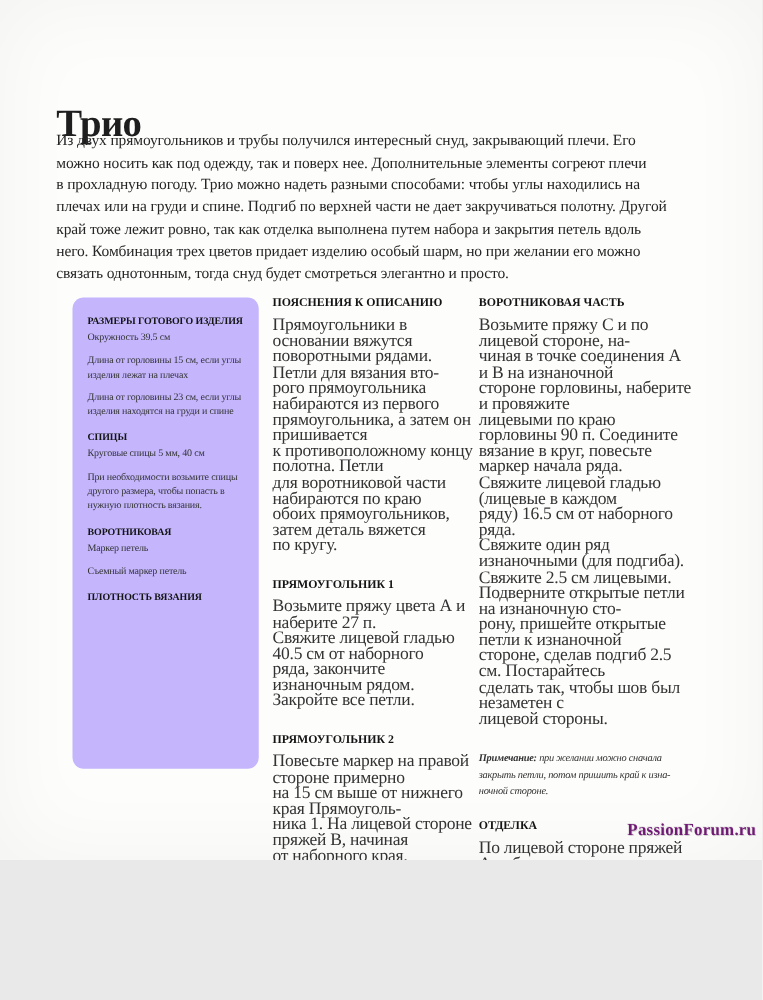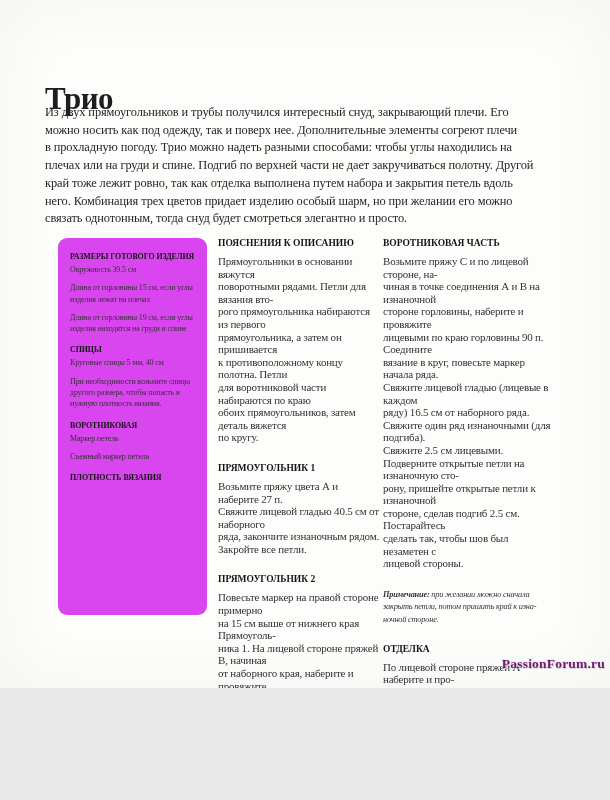--- a/index.html
+++ b/index.html
@@ -45,21 +45,21 @@
   
   .col { position:absolute; top:238px; }
   .col-2 { left:218px; width:162px; }
   .col-3 { left:383px; width:170px; }
   .section { margin-bottom:19px; }
   .heading {
     font-size:9.5px; font-weight:700; color:#141414;
     margin-bottom:7px;
   }
   .para {
-    font-size:11px; line-height:12.6px; color:#333;
+    font-size:14px; line-height:12.6px; color:#333;
     letter-spacing:-0.2px; white-space:pre-line;
   }
   .note {
     margin:13px 0 17px;
     font-size:8.3px; line-height:12.6px; color:#333;
     letter-spacing:-0.2px;
   }
   .note-label { font-weight:700; font-style:italic; }
   .note-text  { font-style:italic; white-space:pre-line; }
 
@@ -87,27 +87,27 @@
   <h1 class="page-title">Трио</h1>
 
   <div class="intro">Из двух прямоугольников и трубы получился интересный снуд, закрывающий плечи. Его
 можно носить как под одежду, так и поверх нее. Дополнительные элементы согреют плечи
 в прохладную погоду. Трио можно надеть разными способами: чтобы углы находились на
 плечах или на груди и спине. Подгиб по верхней части не дает закручиваться полотну. Другой
 край тоже лежит ровно, так как отделка выполнена путем набора и закрытия петель вдоль
 него. Комбинация трех цветов придает изделию особый шарм, но при желании его можно
 связать однотонным, тогда снуд будет смотреться элегантно и просто.</div>
 
-  <div class="specs" style="background: #d946ef;">
+  <div class="specs" style="background: #c4b5fd;">
     <div class="sb-section">
       <div class="sb-heading">РАЗМЕРЫ ГОТОВОГО ИЗДЕЛИЯ</div>
       <div class="sb-para">Окружность 39.5 см</div>
       <div class="sb-para">Длина от горловины 15 см, если углы
 изделия лежат на плечах</div>
-      <div class="sb-para">Длина от горловины 19 см, если углы
+      <div class="sb-para">Длина от горловины 23 см, если углы
 изделия находятся на груди и спине</div>
     </div>
     <div class="sb-section">
       <div class="sb-heading">СПИЦЫ</div>
       <div class="sb-para">Круговые спицы 5 мм, 40 см</div>
       <div class="sb-para">При необходимости возьмите спицы
 другого размера, чтобы попасть в
 нужную плотность вязания.</div>
     </div>
     <div class="sb-section">

